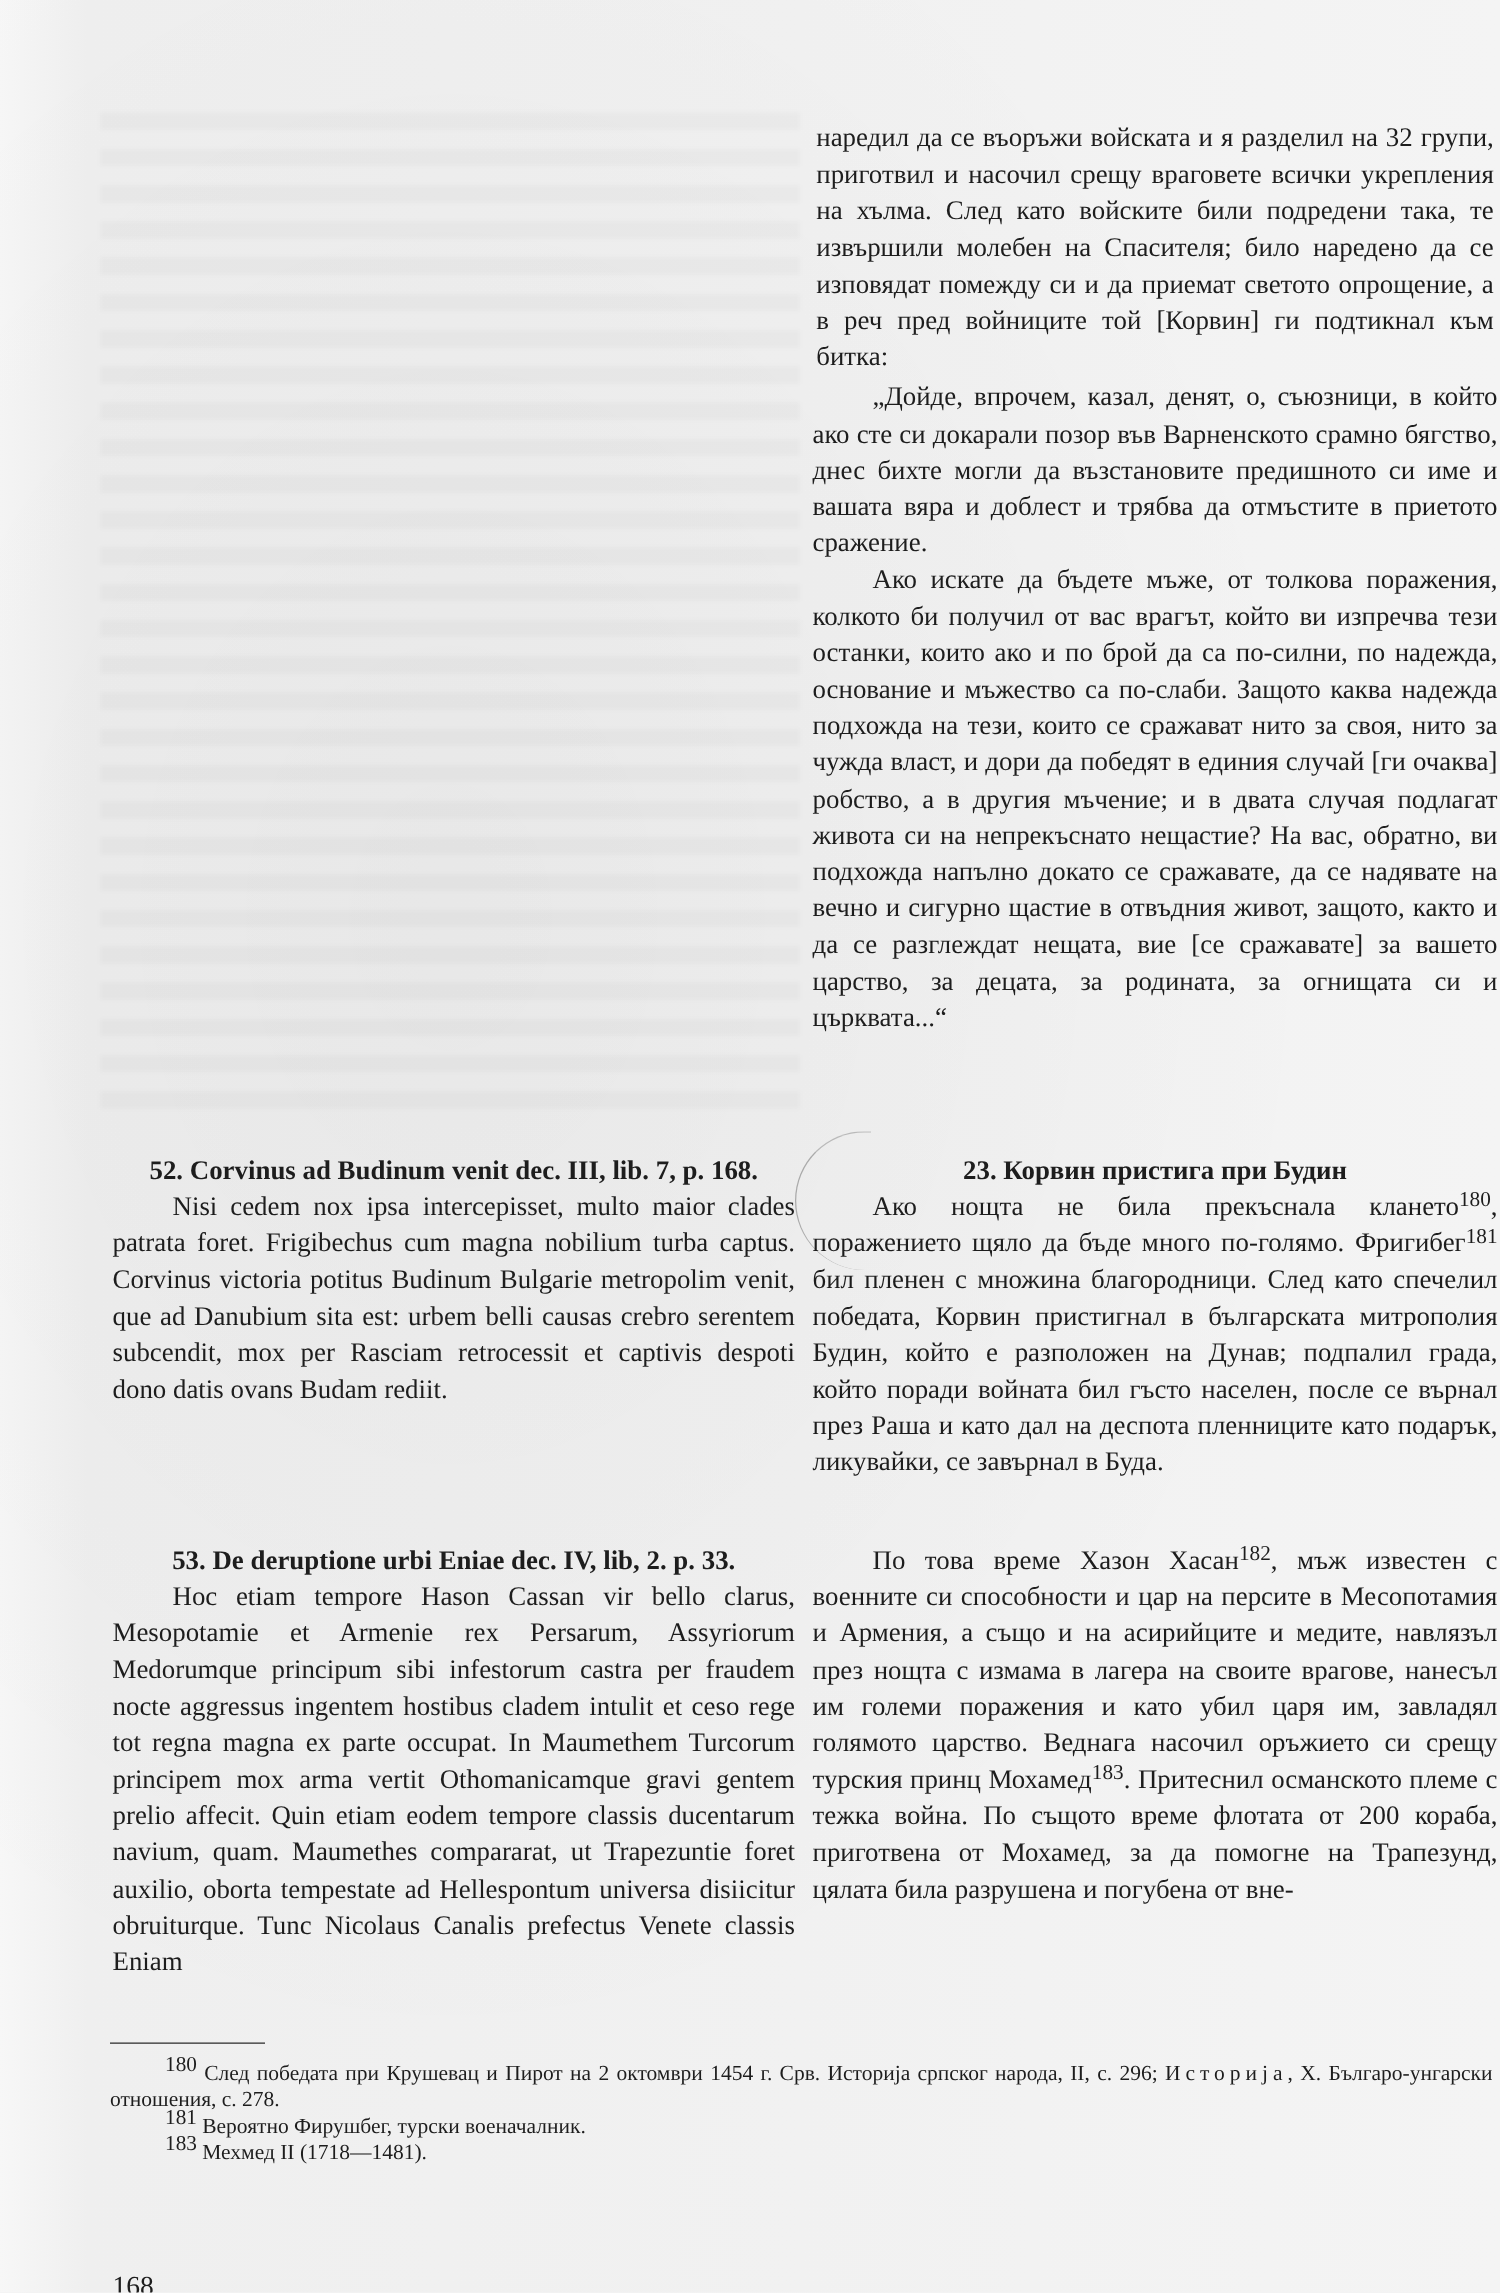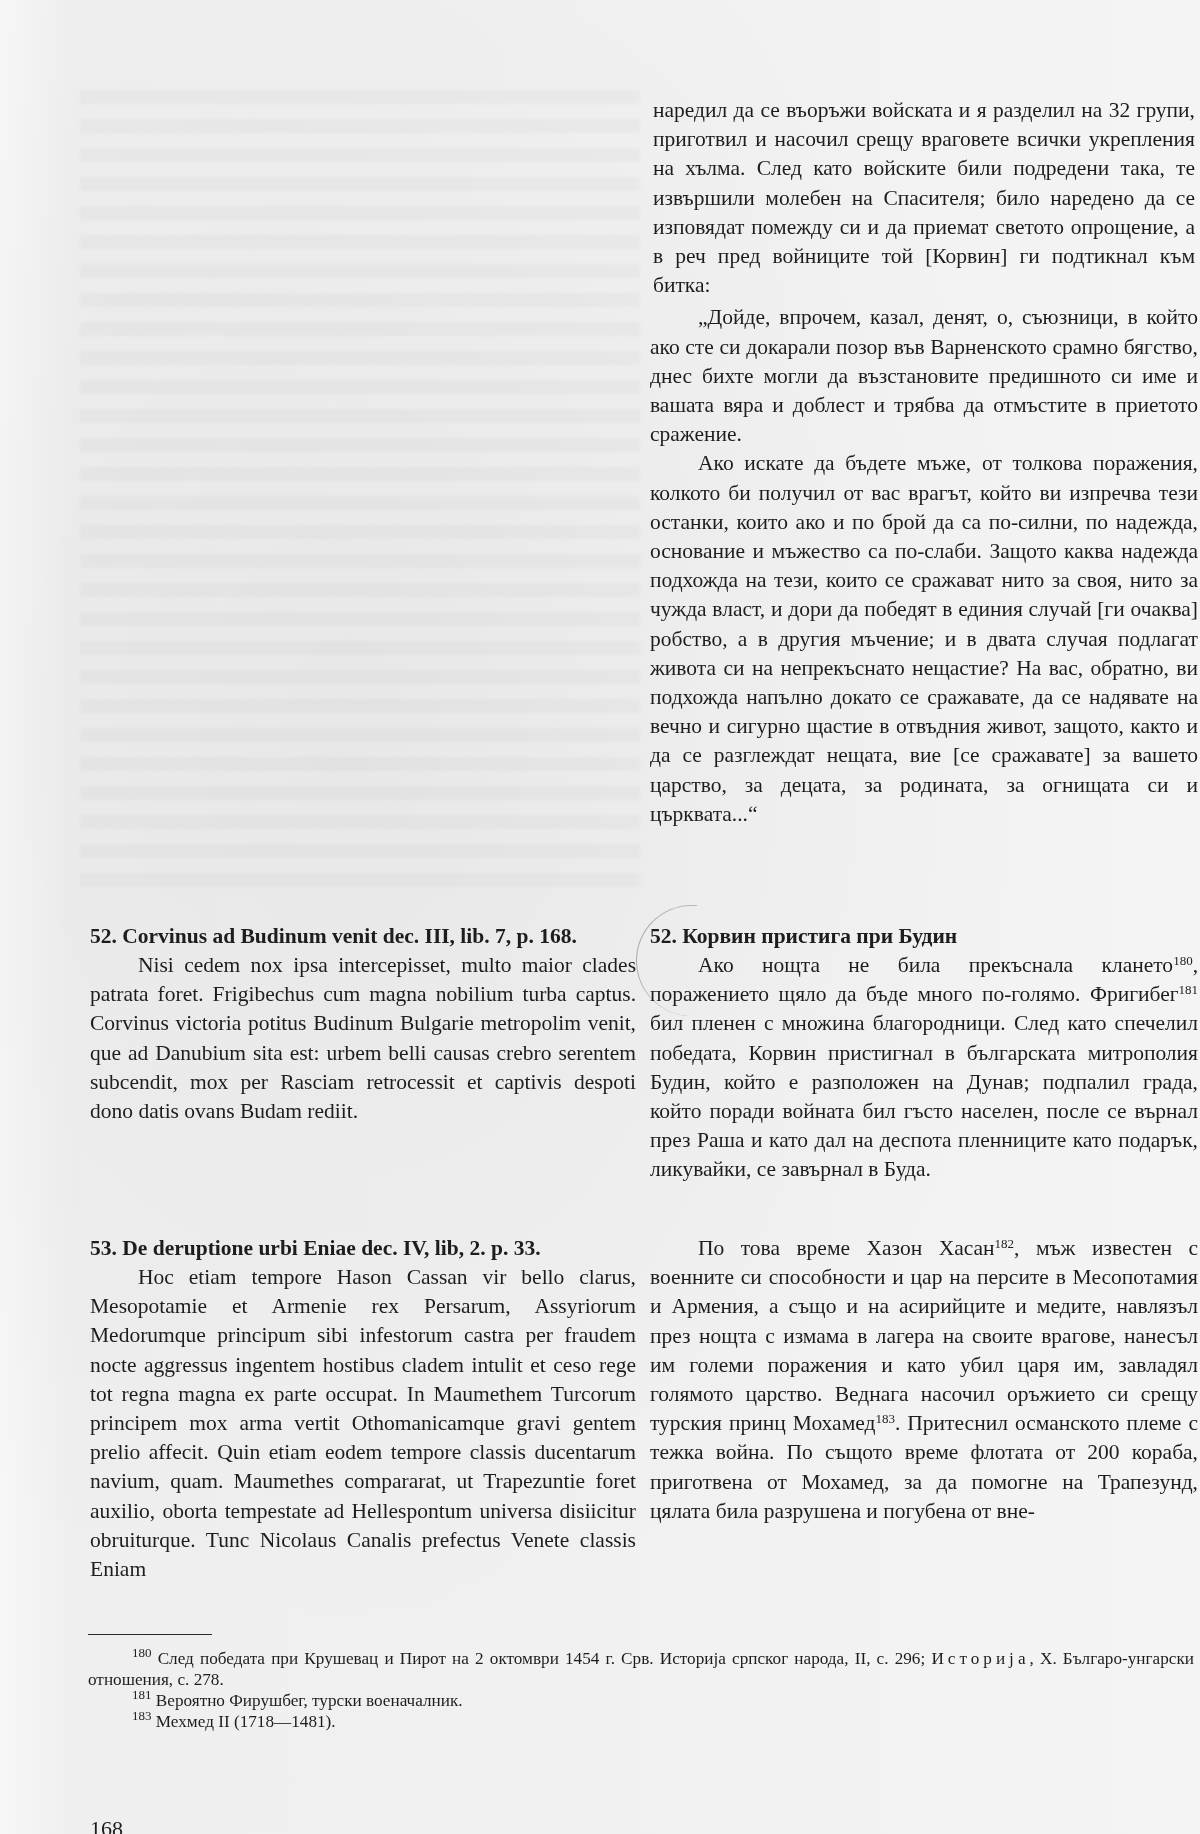--- a/index.html
+++ b/index.html
@@ -53,21 +53,21 @@
       width: 548px;
     }
     .block-right-top {
       top: 93px;
     }
     .heading {
       font-weight: bold;
       font-size: 21.5px;
       line-height: 29px;
       margin: 0;
-      text-align: left;
+      text-align: center;
     }
     .heading-hang {
       padding-left: 40px;
       text-indent: -40px;
     }
     p.para {
       margin: 0;
       text-indent: 48px;
     }
     p.para-noindent {
@@ -92,21 +92,21 @@
       width: 1106px;
       font-size: 17.2px;
       line-height: 21px;
       text-align: justify;
     }
     .footnotes p {
       margin: 0;
       text-indent: 44px;
     }
     sup.fn {
-      font-size: 13px;
+      font-size: 17px;
       vertical-align: 7px;
       line-height: 0;
       font-family: Liberation Serif, serif;
     }
     .spaced {
       letter-spacing: 4px;
     }
     .page-number {
       position: absolute;
       left: 90px; top: 1818px;
@@ -134,21 +134,21 @@
     <p class="para">„Дойде, впрочем, казал, денят, о, съюзници, в който ако сте си докарали позор във Варненското срамно бягство, днес бихте могли да възстановите предишното си име и вашата вяра и  доблест и трябва да отмъстите в приетото сражение.</p>
     <p class="para">Ако искате да бъдете мъже, от толкова поражения, колкото би получил от вас врагът, който ви изпречва тези останки, които ако и по брой да са по-силни, по надежда, основание и мъжество са по-слаби. Защото каква надежда подхожда на тези, които се сражават нито за своя, нито за чужда власт, и дори да победят в единия случай [ги очаква] робство, а в другия мъчение; и в двата случая подлагат живота си на непрекъснато нещастие? На вас, обратно, ви подхожда напълно докато се сражавате, да се надявате на вечно и сигурно щастие в отвъдния живот, защото, както и да се разглеждат нещата, вие [се сражавате] за вашето царство, за децата, за родината, за огнищата си и църквата...“</p>
   </div>
 
   <div class="col col-left sec52-left">
     <h3 class="heading heading-hang">52. Corvinus ad Budinum venit dec. III, lib. 7, p. 168.</h3>
     <p class="para mt-small">Nisi cedem nox ipsa intercepisset, multo maior clades patrata foret. Frigibechus cum magna nobilium turba captus. Corvinus victoria potitus Budinum Bulgarie metropolim venit, que ad Danubium sita est: urbem belli causas crebro serentem subcendit, mox per Rasciam retrocessit et captivis despoti dono datis ovans Budam rediit.</p>
   </div>
 
   <div class="col col-right sec52-right">
-    <h3 class="heading">52. Корвин пристига при Будин</h3>
+    <h3 class="heading">23. Корвин пристига при Будин</h3>
     <p class="para mt-small"><span>Ако нощта не била прекъснала клането</span><sup class="fn">180</sup><span>, поражението щяло да бъде много по-голямо. Фригибег</span><sup class="fn">181</sup><span> бил пленен с множина благородници. След като спечелил победата, Корвин пристигнал в българската митрополия Будин, който е разположен на Дунав; подпалил града, който поради войната бил гъсто населен, после се върнал през Раша и като дал на деспота пленниците като подарък, ликувайки, се завърнал в Буда.</span></p>
   </div>
 
   <div class="col col-left sec53-left">
     <h3 class="heading">53. De deruptione urbi Eniae dec. IV, lib, 2. p. 33.</h3>
     <p class="para mt-small">Hoc etiam tempore Hason Cassan vir bello clarus, Mesopotamie et Armenie rex Persarum, Assyriorum Medorumque principum sibi infestorum castra per fraudem nocte aggressus ingentem hostibus cladem intulit et ceso rege tot regna magna ex parte occupat. In Maumethem Turcorum principem mox arma vertit Othomanicamque gravi gentem prelio affecit. Quin etiam eodem tempore classis ducentarum navium, quam. Maumethes compararat, ut Trapezuntie foret auxilio, oborta tempestate ad Hellespontum universa disiicitur obruiturque. Tunc Nicolaus Canalis prefectus Venete classis Eniam</p>
   </div>
 
   <div class="col col-right sec53-right">
     <p class="para mt-small"><span>По това време Хазон Хасан</span><sup class="fn">182</sup><span>, мъж известен с военните си способности и цар на персите в Месопотамия и Армения, а също и на асирийците и медите, навлязъл през нощта с измама в лагера на своите врагове, нанесъл им големи поражения и като убил царя им, завладял голямото царство. Веднага насочил оръжието си срещу турския принц Мохамед</span><sup class="fn">183</sup><span>. Притеснил османското племе с тежка война. По същото време флотата от 200 кораба, приготвена от Мохамед, за да помогне на Трапезунд, цялата била разрушена и погубена от вне-</span></p>

